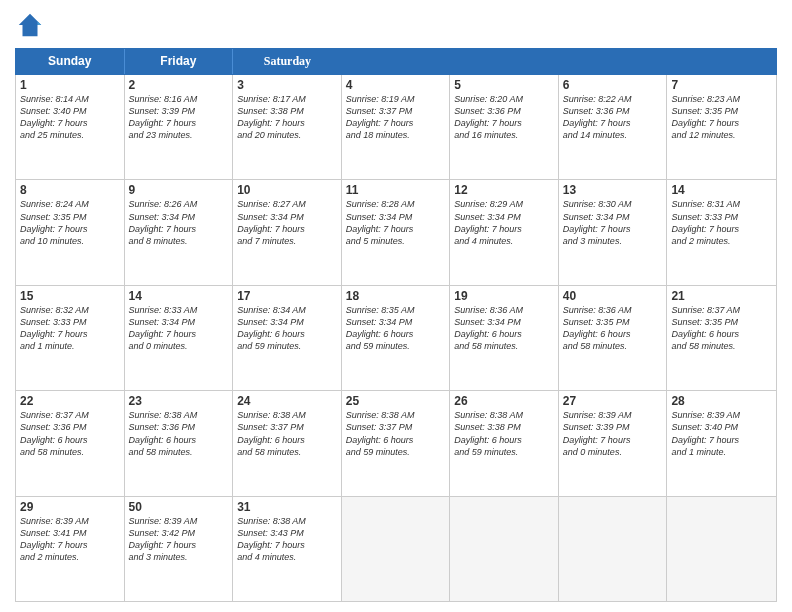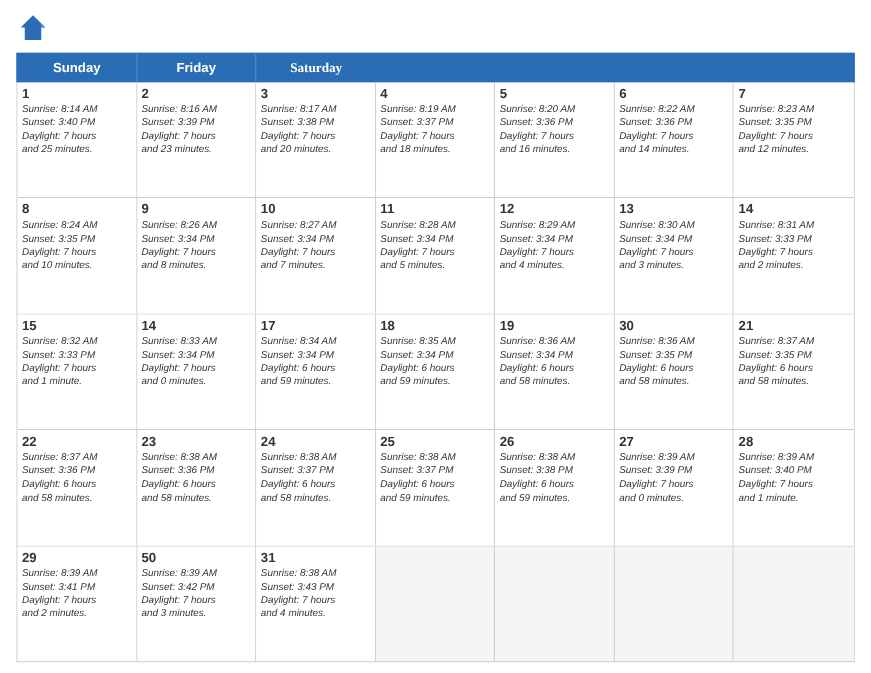--- a/index.html
+++ b/index.html
@@ -235,21 +235,21 @@
           </div>
           <div class="cal-cell">
             <span class="day-num">18</span>
             <div class="cell-text">Sunrise: 8:35 AM<br>Sunset: 3:34 PM<br>Daylight: 6 hours<br>and 59 minutes.</div>
           </div>
           <div class="cal-cell">
             <span class="day-num">19</span>
             <div class="cell-text">Sunrise: 8:36 AM<br>Sunset: 3:34 PM<br>Daylight: 6 hours<br>and 58 minutes.</div>
           </div>
           <div class="cal-cell">
-            <span class="day-num">30</span>
+            <span class="day-num">40</span>
             <div class="cell-text">Sunrise: 8:36 AM<br>Sunset: 3:35 PM<br>Daylight: 6 hours<br>and 58 minutes.</div>
           </div>
           <div class="cal-cell">
             <span class="day-num">21</span>
             <div class="cell-text">Sunrise: 8:37 AM<br>Sunset: 3:35 PM<br>Daylight: 6 hours<br>and 58 minutes.</div>
           </div>
         </div>
         <div class="cal-row">
           <div class="cal-cell">
             <span class="day-num">22</span>

